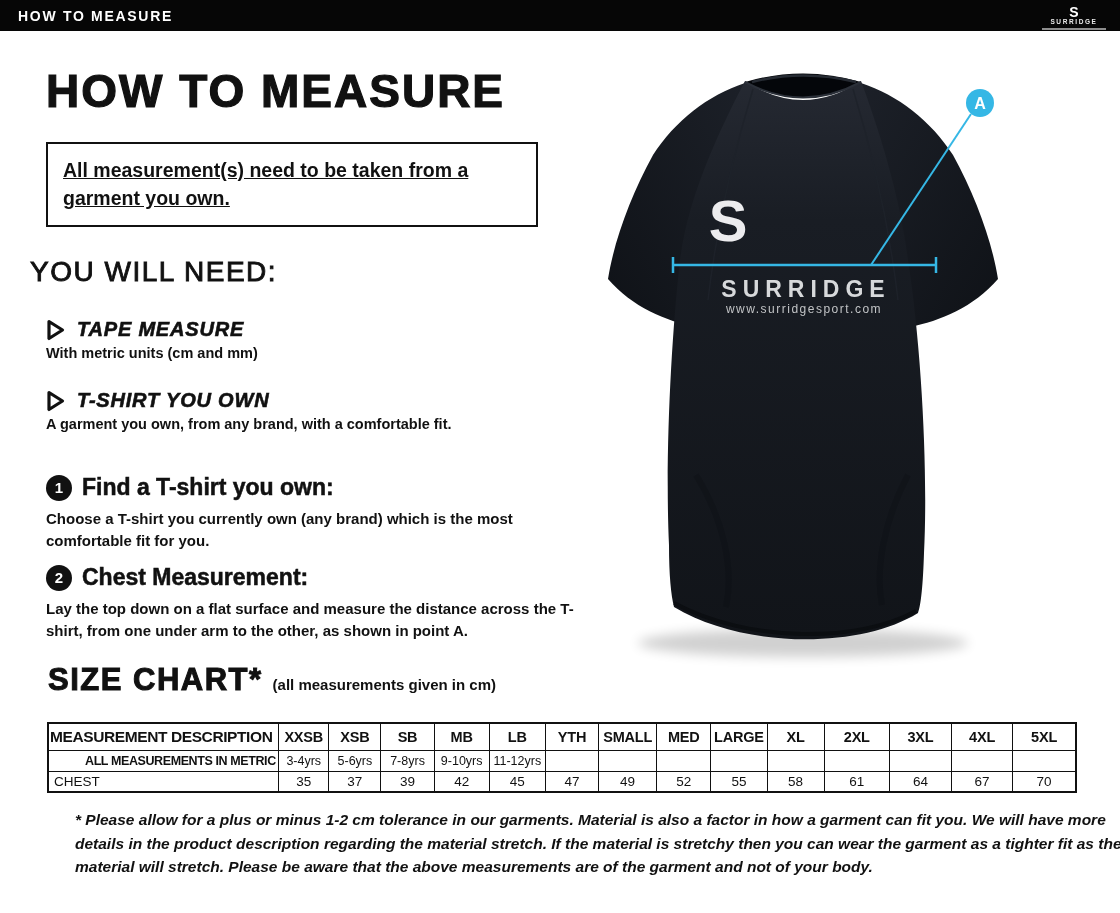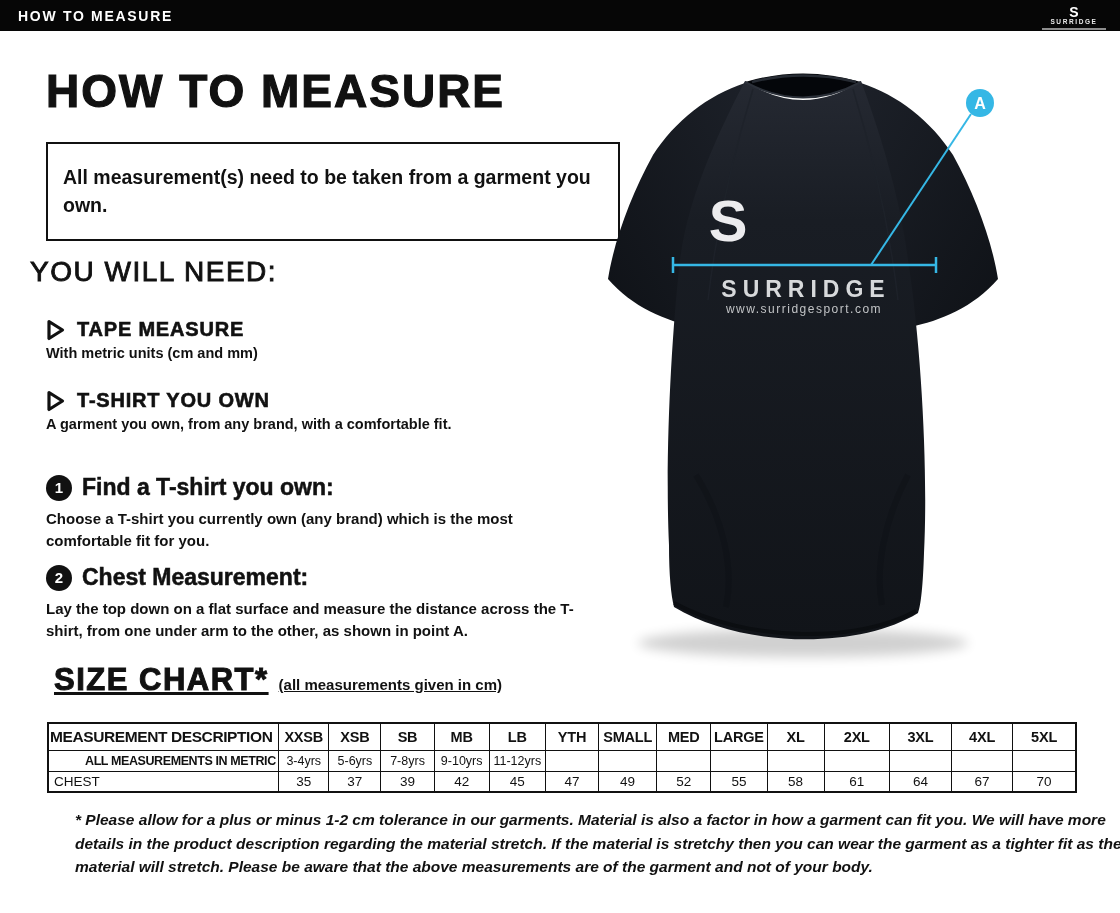--- a/index.html
+++ b/index.html
@@ -13,44 +13,44 @@
   .topbar-title { color:#fff; font-size:14px; font-weight:bold; letter-spacing:1.7px; }
   .topbar-logo { display:flex; flex-direction:column; align-items:center; line-height:1; margin-top:3px; }
   .logo-s { color:#fff; font-size:14px; font-weight:bold; transform:scaleY(1.1); }
   .logo-word { color:#e9e9e9; font-size:6.5px; font-weight:bold; letter-spacing:1.6px; margin-top:1px; }
   .logo-rule { width:64px; height:2px; background:#8d8d8d; margin-top:3px; }
 
   
   .page-title { position:absolute; left:46px; top:64px; font-size:46px; font-weight:bold;
                 letter-spacing:2px; -webkit-text-stroke:1.2px #111; white-space:nowrap; }
 
-  .notice-box { position:absolute; left:46px; top:142px; width:574px; min-height:82px;
-                border:2.5px solid #111; padding:20px 15px; }
+  .notice-box { position:absolute; left:46px; top:142px; width:492px; min-height:82px;
+                border:2.5px solid #111; padding:13px 15px;text-decoration:underline; }
   .notice-text { font-size:19.5px; font-weight:bold; line-height:1.42; }
 
   .ywn-heading { position:absolute; left:30px; top:256px; font-size:28px; font-weight:normal;
                  letter-spacing:1.5px; -webkit-text-stroke:0.9px #111; }
 
   .need-item { position:absolute; left:46px; }
   #need-0 { top:318px; } #need-1 { top:389px; }
-  .need-head { display:flex; align-items:center; gap:12px; }
+  .need-head { display:flex; align-items:center; gap:12px;font-style:italic; }
   .tri-icon svg { display:block; }
   .need-label { font-size:20px; font-weight:bold; letter-spacing:0.8px; -webkit-text-stroke:0.6px #111; }
   .need-desc { font-size:14.5px; font-weight:bold; margin-top:4px; }
 
   .step { position:absolute; left:46px; }
   #step-0 { top:474px; width:530px; }
   #step-1 { top:564px; width:545px; }
   .step-head { display:flex; align-items:center; gap:10px; }
   .step-badge { width:26px; height:26px; border-radius:50%; background:#111; color:#fff;
                 font-size:15px; font-weight:bold; display:flex; align-items:center; justify-content:center; flex:0 0 26px; }
   .step-title { font-size:23px; font-weight:bold; -webkit-text-stroke:0.5px #111; }
   .step-desc { margin-top:7px; font-size:15px; font-weight:bold; line-height:1.45; }
 
-  .size-chart-head { position:absolute; left:54px; top:662px; display:flex; align-items:flex-end; gap:10px;text-decoration:underline; }
+  .size-chart-head { position:absolute; left:48px; top:662px; display:flex; align-items:flex-end; gap:10px; }
   .sc-title { font-size:31px; font-weight:bold; letter-spacing:1.5px; -webkit-text-stroke:1px #111; }
   .sc-sub { font-size:15px; font-weight:bold; padding-bottom:5px; }
 
   
   table.size-table { position:absolute; left:47px; top:722px; width:1030px;
                      border-collapse:collapse; table-layout:fixed; border:2.5px solid #111; }
   .size-table th, .size-table td { border:1.5px solid #111; text-align:center; padding:0 1px; overflow:hidden; white-space:nowrap; }
   .size-table th { font-size:14.5px; font-weight:bold; height:27px; letter-spacing:-0.2px; }
   .size-table th.desc-col { text-align:left; font-size:15.5px; letter-spacing:-0.4px; }
   .size-table tr.metric-row td { height:21px; font-size:12.5px; font-weight:normal; }

